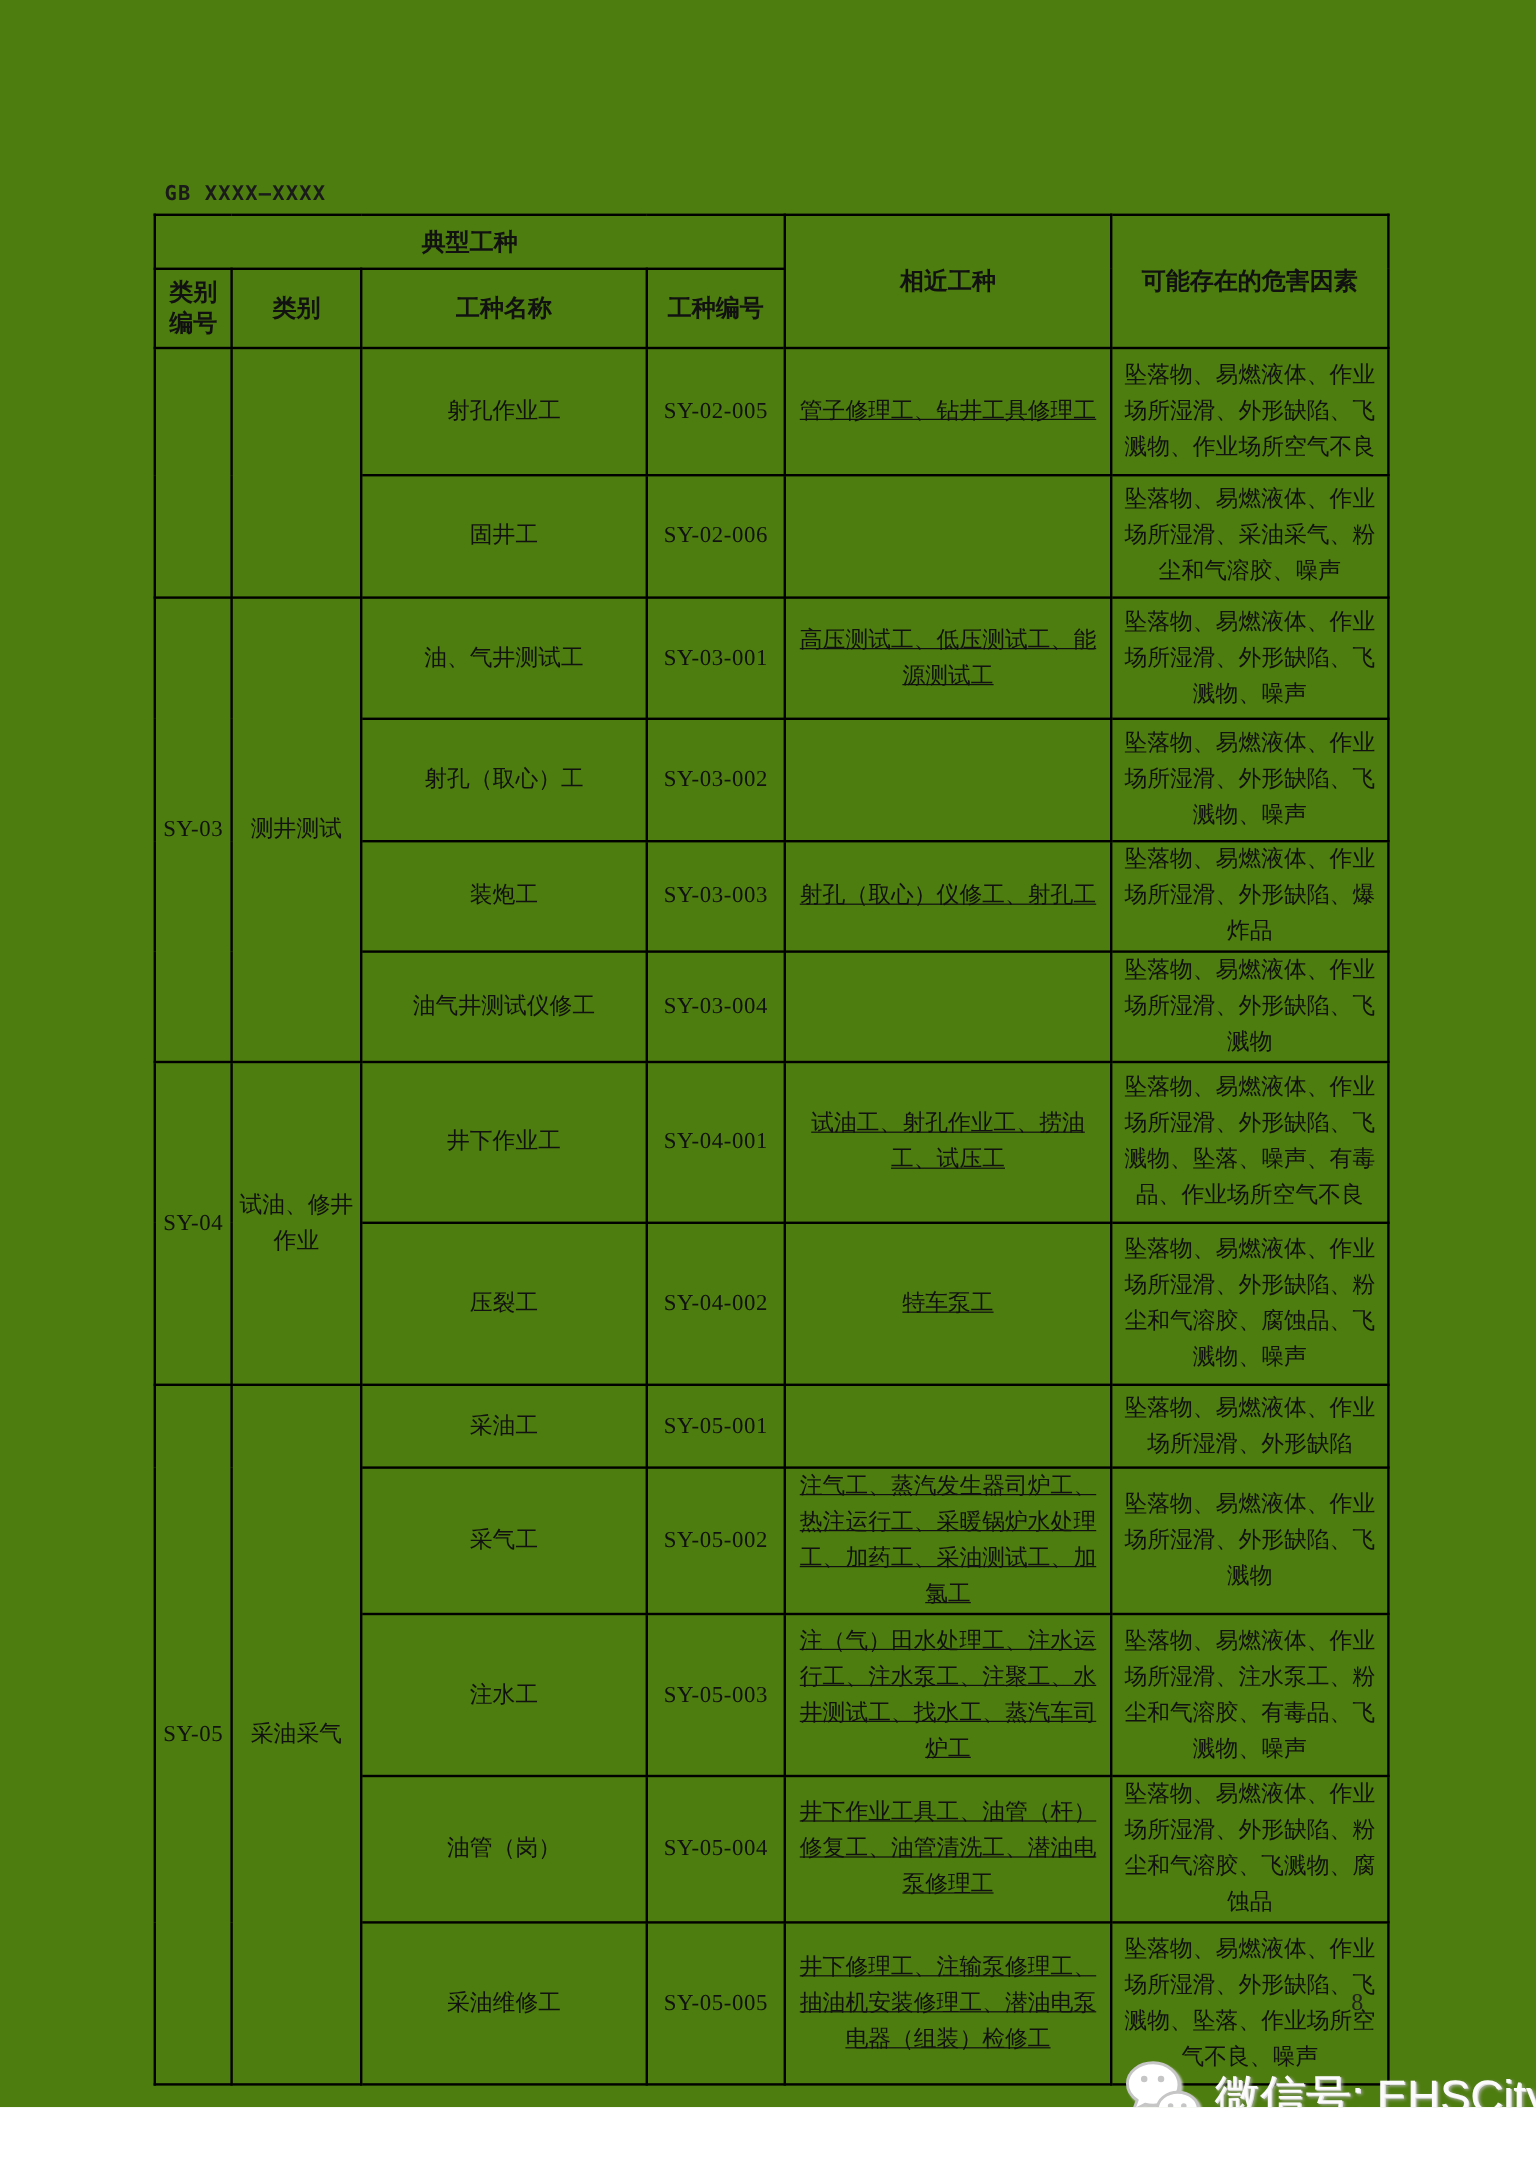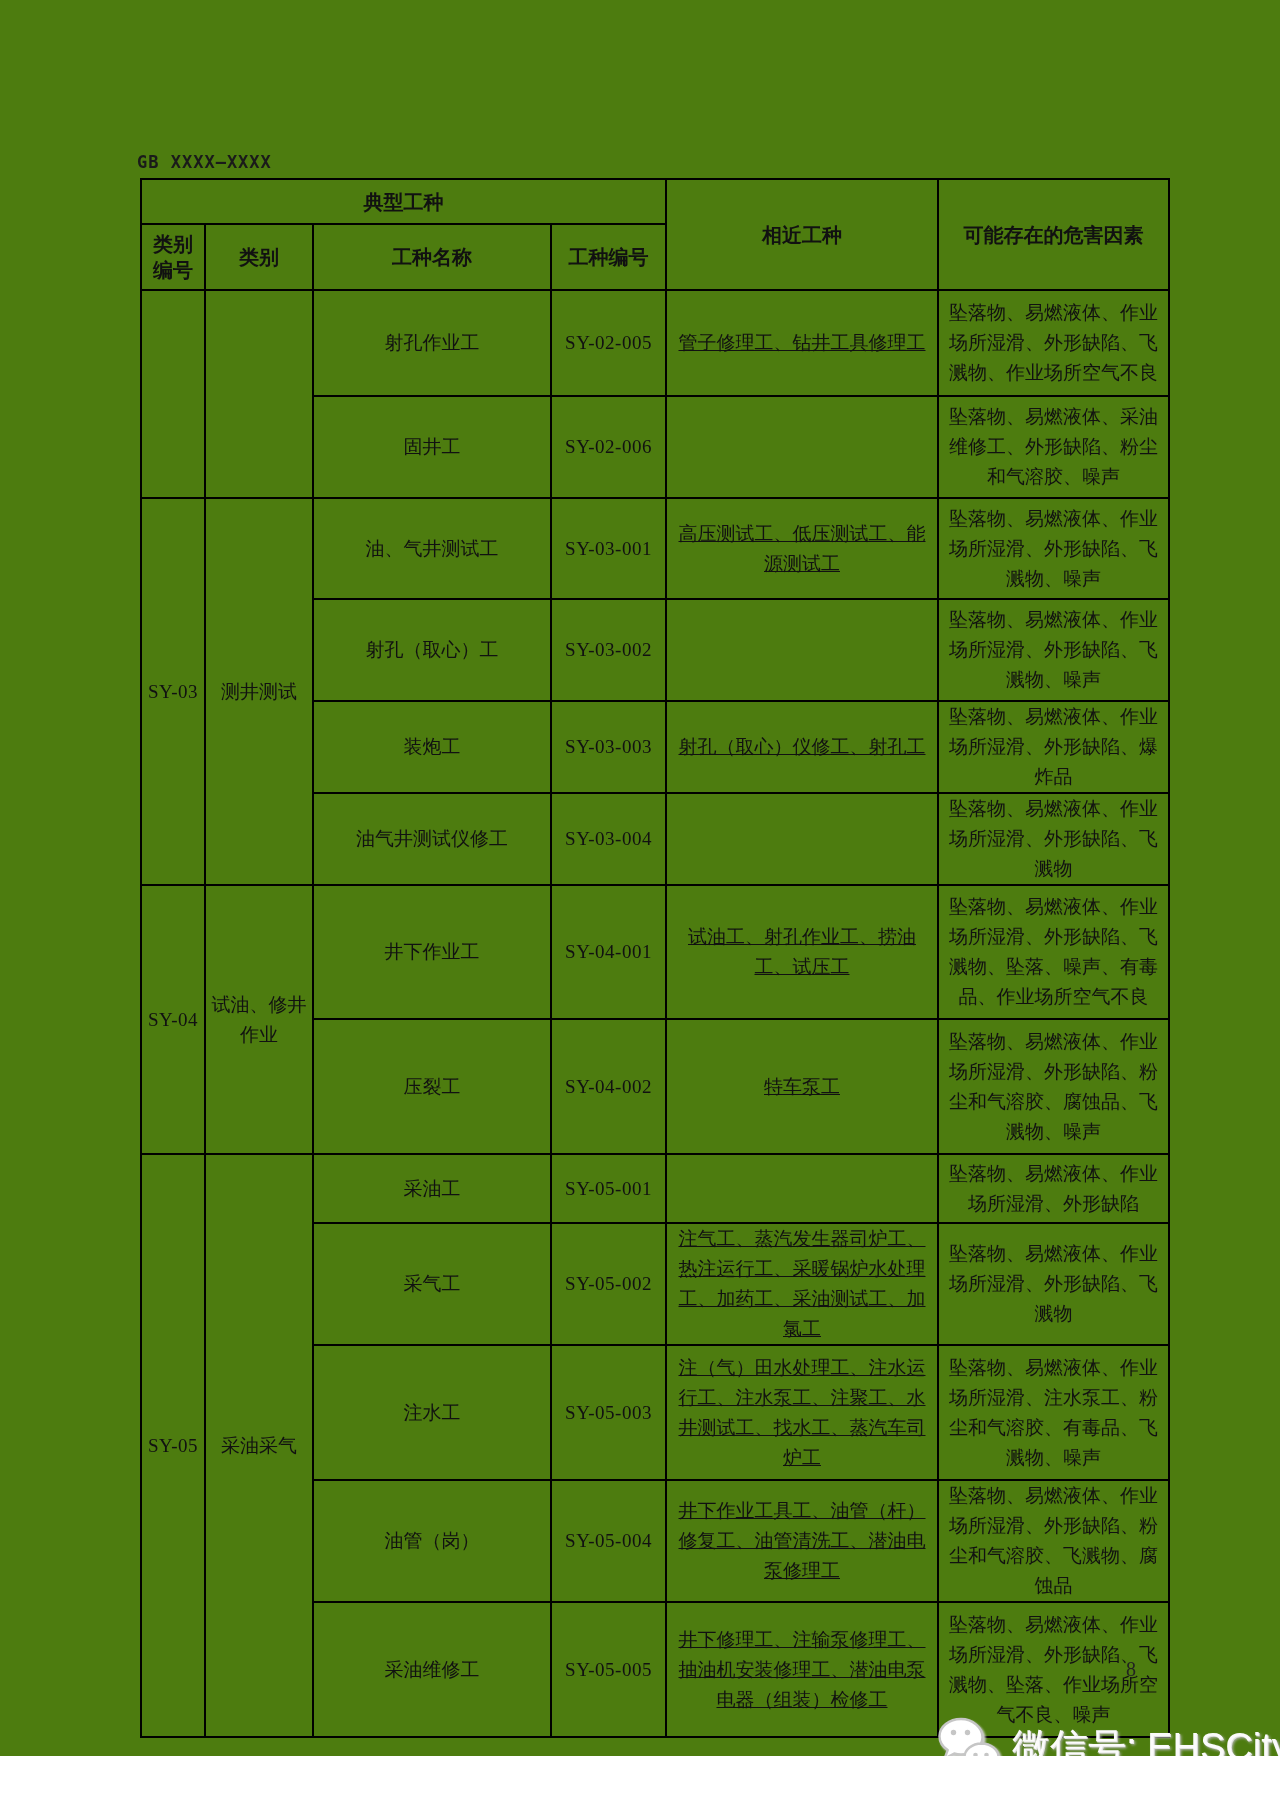--- a/index.html
+++ b/index.html
@@ -1,21 +1,21 @@
 <!DOCTYPE html>
 <html><head>
 <meta charset="utf-8">
 <style>
   html,body{margin:0;padding:0;background:#fff;}
   .page{position:relative;width:1280px;height:1756px;background:#4d7c0f;overflow:hidden;
         font-family:"Liberation Serif","DejaVu Serif",serif;color:#111;}
   .doc-code{position:absolute;left:137px;top:152px;
         font-family:"DejaVu Sans Mono","Liberation Mono",monospace;
         font-size:17px;font-weight:600;letter-spacing:1px;color:#1a1a1a;}
-  table.main{position:absolute;left:140px;top:178px;width:1028px;
+  table.main{position:absolute;left:128px;top:178px;width:1028px;
         border-collapse:collapse;table-layout:fixed;}
   table.main td{border:2px solid #000;vertical-align:middle;text-align:center;
         font-size:19px;line-height:30px;padding:0 4px;overflow:hidden;}
   tr.hdr td{font-family:"Liberation Sans","DejaVu Sans",sans-serif;
         font-weight:bold;font-size:20px;line-height:26px;}
   td.pre{white-space:pre-line;}
   td.gcode{font-size:19px;letter-spacing:0.5px;margin-top:48px;}
   td.gname{font-size:19px;line-height:32px;padding:0 9px;border-radius:30px;}
   td.jname{font-size:19px;}
   td.jcode{font-size:19px;letter-spacing:0.5px;}
@@ -65,21 +65,21 @@
         <td class="gname" rowspan="2"></td>
         <td class="jname">射孔作业工</td>
         <td class="jcode">SY-02-005</td>
         <td class="sim">管子修理工、钻井工具修理工</td>
         <td class="haz">坠落物、易燃液体、作业场所湿滑、外形缺陷、飞溅物、作业场所空气不良</td>
       </tr>
       <tr style="height:102px">
         <td class="jname">固井工</td>
         <td class="jcode">SY-02-006</td>
         <td class="sim"></td>
-        <td class="haz">坠落物、易燃液体、采油维修工、外形缺陷、粉尘和气溶胶、噪声</td>
+        <td class="haz">坠落物、易燃液体、作业场所湿滑、采油采气、粉尘和气溶胶、噪声</td>
       </tr>
 
       <tr style="height:101px">
         <td class="gcode" rowspan="4">SY-03</td>
         <td class="gname" rowspan="4">测井测试</td>
         <td class="jname">油、气井测试工</td>
         <td class="jcode">SY-03-001</td>
         <td class="sim">高压测试工、低压测试工、能源测试工</td>
         <td class="haz">坠落物、易燃液体、作业场所湿滑、外形缺陷、飞溅物、噪声</td>
       </tr>

